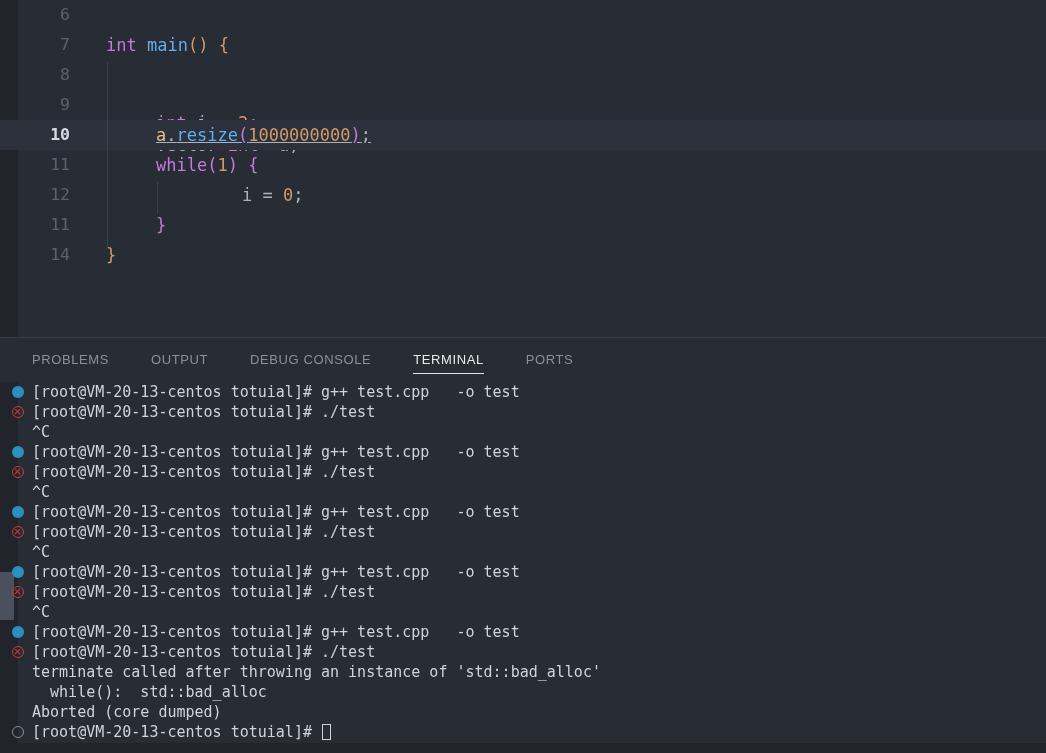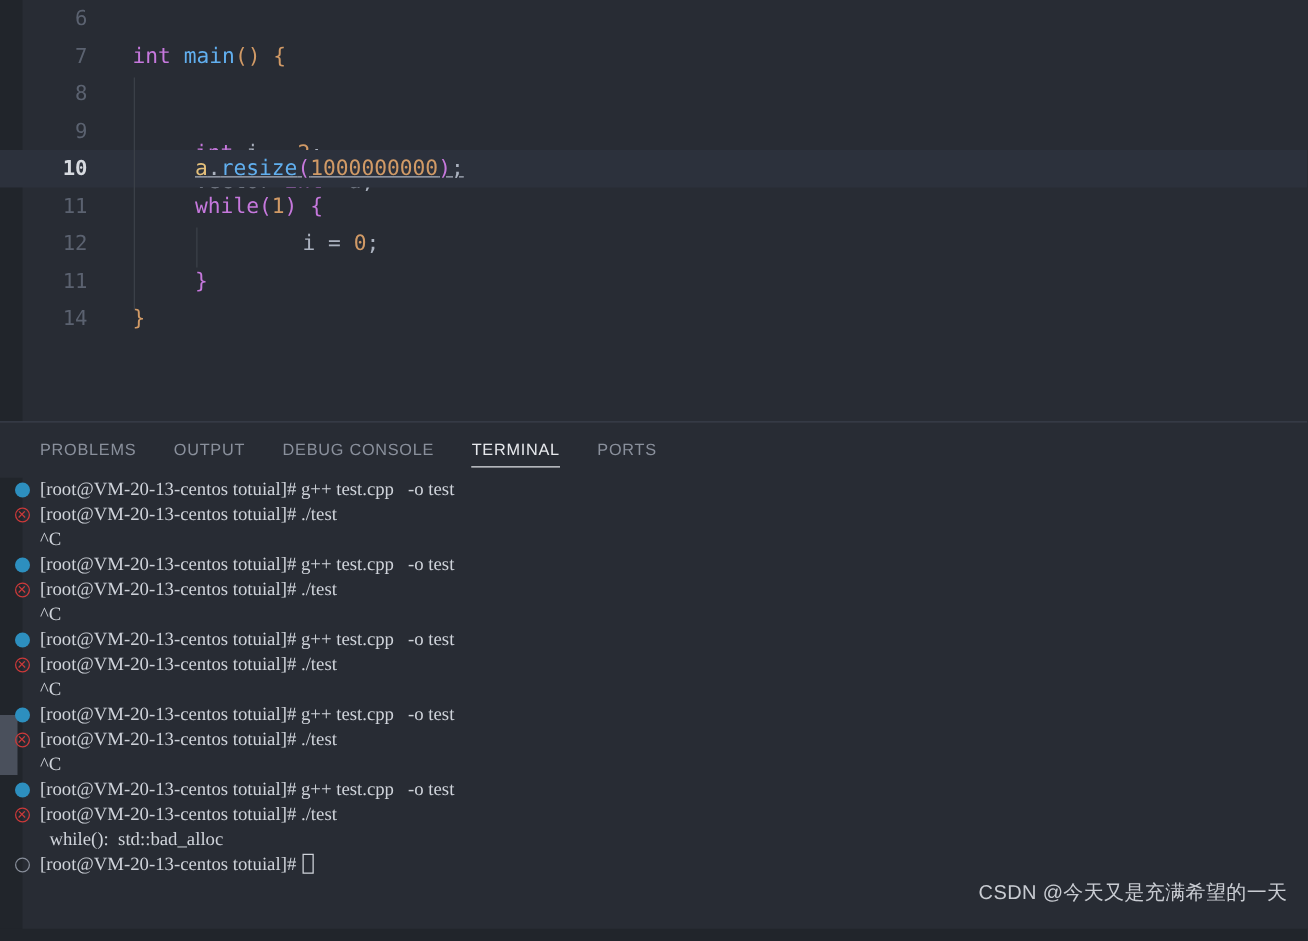--- a/index.html
+++ b/index.html
@@ -49,38 +49,38 @@
   .b1 { color:#d19a66; }
   .b2 { color:#c678dd; }
 
   
   #panel {
     position:absolute; left:0; top:337px; width:1046px; height:406px;
     background:#282c34; border-top:1px solid #3a3f4b;
   }
   #panel-tabs {
     position:relative; height:44px; padding-left:32px;
-    display:flex; align-items:center; gap:30px;
+    display:flex; align-items:center; gap:42px;
   }
   .ptab {
     font-family:"Liberation Sans", sans-serif;
     font-size:13px; letter-spacing:.6px;
     color:#8a909c; height:44px; line-height:44px;
     position:relative; cursor:pointer;
   }
   .ptab.active { color:#e7e9ed; }
   .ptab.active::after {
     content:""; position:absolute; left:0; right:0; bottom:8px;
     height:1.5px; background:#e0e2e6;
   }
 
   
   #term {
     position:absolute; left:0; top:44px; width:862px; height:362px;
-    background:#282c34; overflow:hidden;font-family:Liberation Serif, serif;
+    background:#282c34; overflow:hidden;
   }
   #term-left-strip {
     position:absolute; left:0; top:0; width:18px; height:362px;
     background:#21252b;
   }
   #term-scroll-thumb {
     position:absolute; left:0; width:14px; background:#4a505c;
     border-radius:0;
   }
   #term-lines {
@@ -172,22 +172,23 @@
           <div class="tline"><span class="tmark err"></span><span>[root@VM-20-13-centos totuial]# ./test</span></div>
           <div class="tline"><span>^C</span></div>
           <div class="tline"><span class="tmark ok"></span><span>[root@VM-20-13-centos totuial]# g++ test.cpp   -o test</span></div>
           <div class="tline"><span class="tmark err"></span><span>[root@VM-20-13-centos totuial]# ./test</span></div>
           <div class="tline"><span>^C</span></div>
           <div class="tline"><span class="tmark ok"></span><span>[root@VM-20-13-centos totuial]# g++ test.cpp   -o test</span></div>
           <div class="tline"><span class="tmark err"></span><span>[root@VM-20-13-centos totuial]# ./test</span></div>
           <div class="tline"><span>^C</span></div>
           <div class="tline"><span class="tmark ok"></span><span>[root@VM-20-13-centos totuial]# g++ test.cpp   -o test</span></div>
           <div class="tline"><span class="tmark err"></span><span>[root@VM-20-13-centos totuial]# ./test</span></div>
+          <div class="tline"><span>terminate called after throwing an instance of 'std::bad_alloc'</span></div>
           <div class="tline"><span>  while():  std::bad_alloc</span></div>
+          <div class="tline"><span>Aborted (core dumped)</span></div>
           <div class="tline"><span class="tmark idle"></span><span>[root@VM-20-13-centos totuial]# </span><span class="cursor-blk"></span></div>
         </div>
     </div>
 
-    <div id="watermark">CSDN @今天又是充满希望的一天</div>
   </div>
 
   <div id="statusbar"></div>
 </div>
 
 </body></html>

